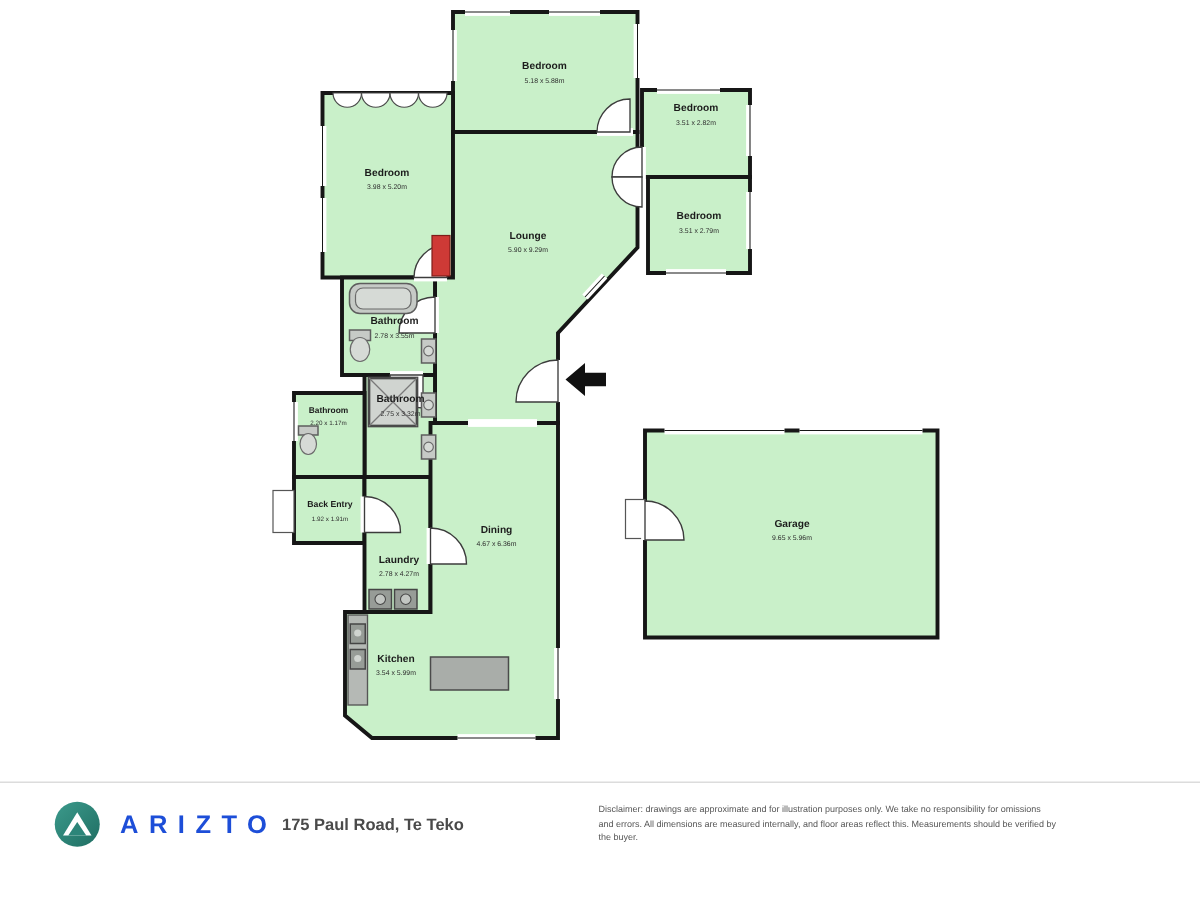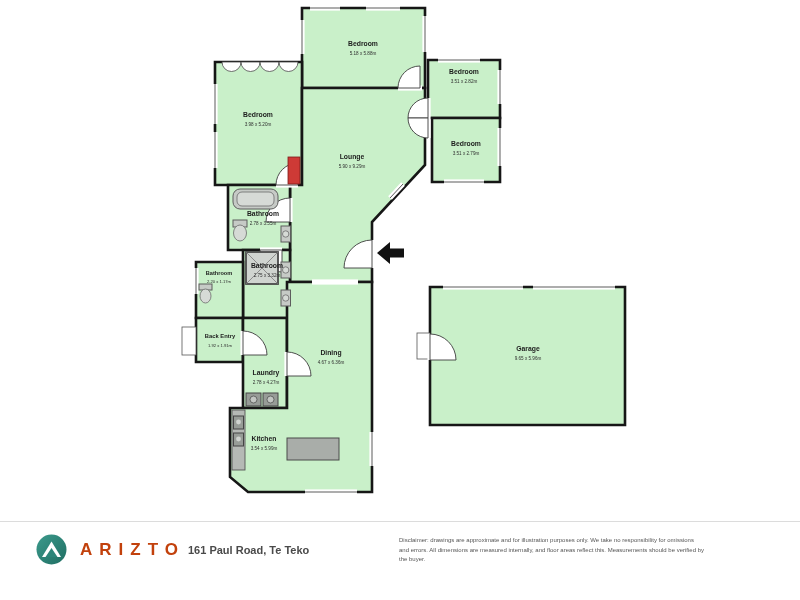--- a/index.html
+++ b/index.html
@@ -14,21 +14,21 @@
   .scallop{fill:#ffffff;stroke:#4a4a4a;stroke-width:0.8;}
   .fixture{fill:#c6cac6;stroke:#5d5d5d;stroke-width:1;}
   .fixture-light{fill:#d6dad6;stroke:#6a6a6a;stroke-width:0.8;}
   .fixture-dark{fill:#979c97;stroke:#454545;stroke-width:1;}
   .porch{fill:#ffffff;stroke:#555;stroke-width:0.8;}
   .roomname{font-size:6.8px;font-weight:bold;fill:#1c1c1c;text-anchor:middle;}
   .roomdims{font-size:4.6px;fill:#2f2f2f;text-anchor:middle;}
 
   .footer{position:absolute;left:0;top:521px;width:800px;height:79px;border-top:1px solid #dcdcdc;background:#fff;}
   .logo-row{position:absolute;left:36px;top:12px;display:flex;align-items:center;}
-  .brand{font-size:17px;font-weight:bold;letter-spacing:7px;color:#c2410c;margin-left:13px;}
+  .brand{font-size:17px;font-weight:bold;letter-spacing:7px;color:#1d4ed8;margin-left:13px;}
   .address{position:absolute;left:188px;top:22px;font-size:11px;font-weight:bold;color:#4a4a4a;}
   .disclaimer{position:absolute;left:399px;top:14px;width:306px;font-size:6px;line-height:1.6;color:#565656;}
 </style>
 </head>
 <body>
 
 <div class="canvas">
 
   <svg class="plan" width="800" height="521" viewBox="0 0 800 521">
 
@@ -239,19 +239,19 @@
             <stop offset="0" stop-color="#3c9a8c"></stop>
             <stop offset="1" stop-color="#1f6e62"></stop>
           </linearGradient>
         </defs>
         <circle cx="15.5" cy="15.5" r="15" fill="url(#lg1)"></circle>
         <polygon points="15.5,7.5 25,23 6,23" fill="#ffffff"></polygon>
         <polygon points="15.5,14 21.5,23 9.5,23" fill="#2c8579"></polygon>
       </svg>
       <span class="brand">ARIZTO</span>
     </div>
-    <div class="address">161 Paul Road, Te Teko</div>
+    <div class="address">175 Paul Road, Te Teko</div>
     <div class="disclaimer">
       <span>Disclaimer: drawings are approximate and for illustration purposes only. We take no responsibility for omissions and errors.</span>
       <span>All dimensions are measured internally, and floor areas reflect this. Measurements should be verified by the buyer.</span>
     </div>
   </div>
 </div>
 
 </body></html>

